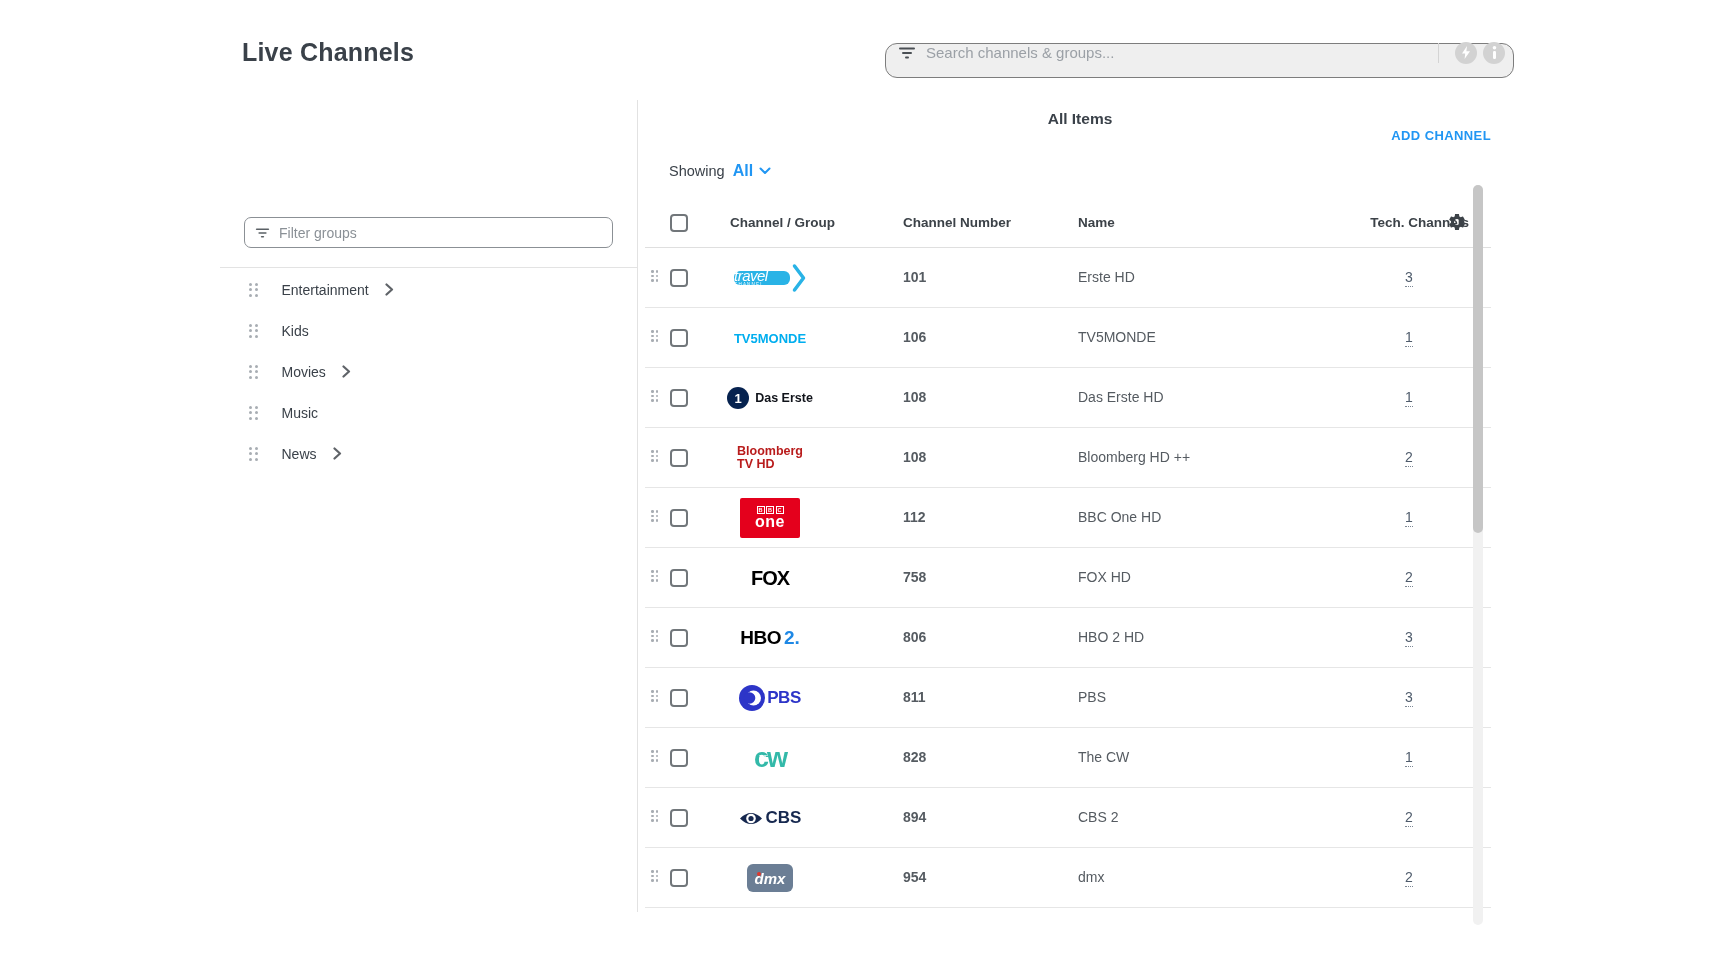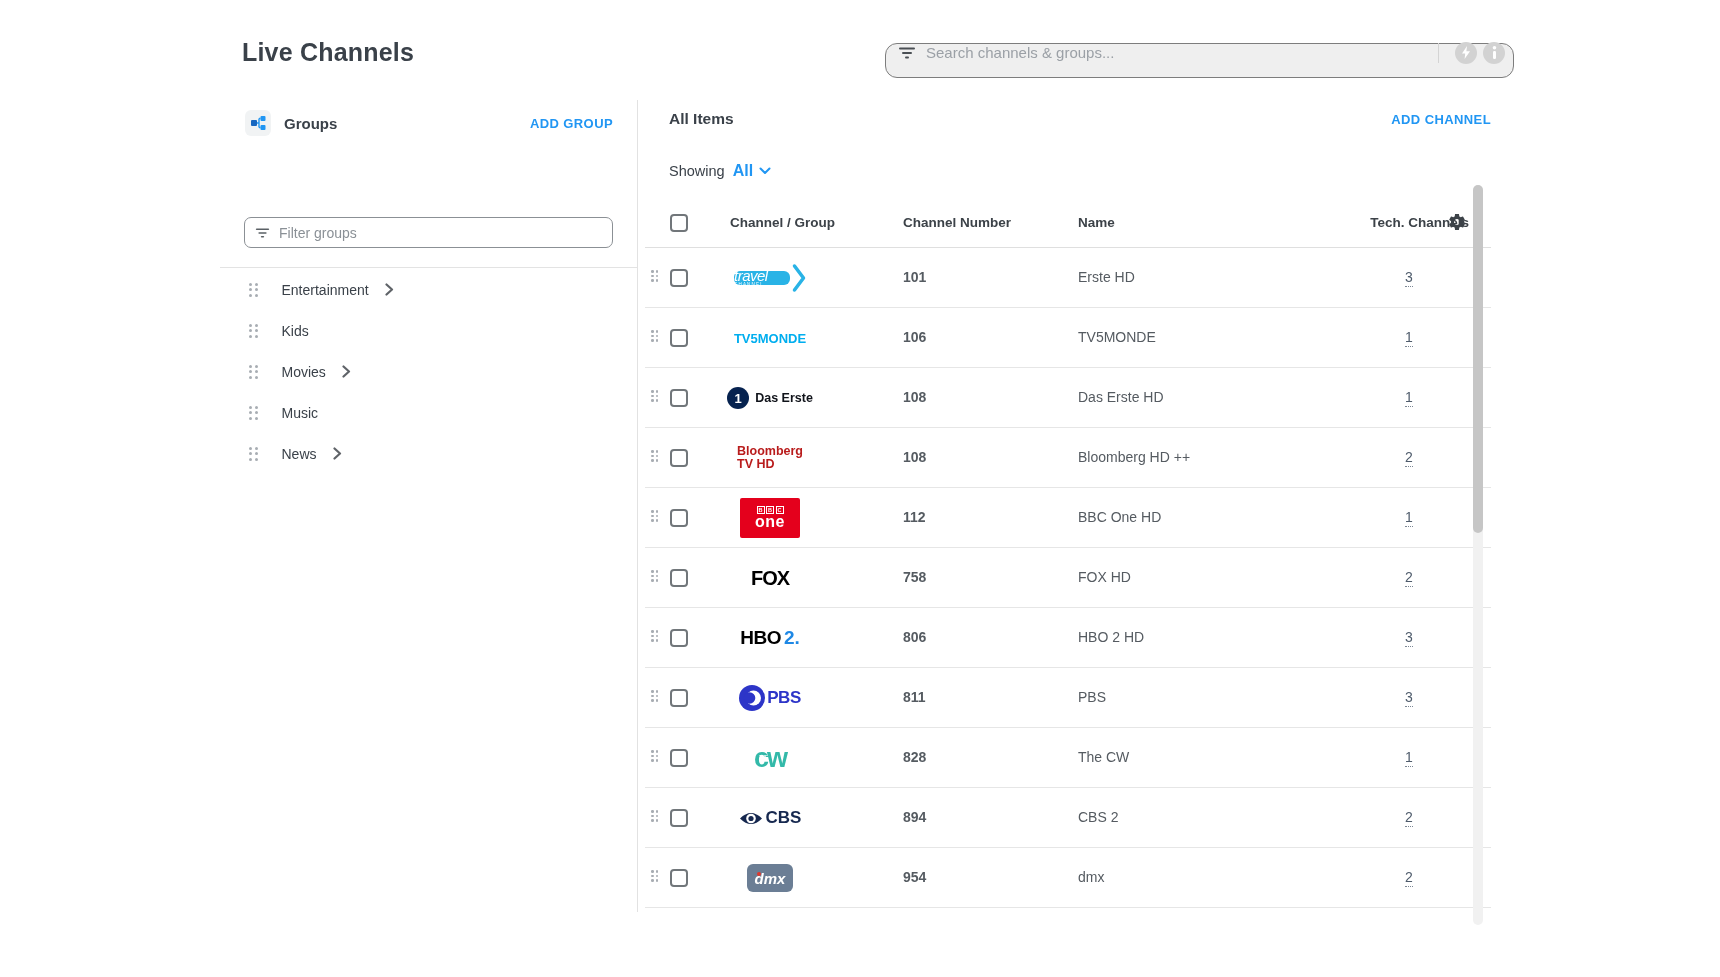--- a/index.html
+++ b/index.html
@@ -39,21 +39,21 @@
 
   .drag-handle { display:grid; grid-template-columns:repeat(2, 3px); grid-auto-rows:3px; gap:2.5px; cursor:grab; }
   .drag-handle i { width:3px; height:3px; border-radius:50%; background:#A8ADB3; }
   .drag-handle.small { grid-template-columns:repeat(2, 2.5px); grid-auto-rows:2.5px; gap:2px; }
   .drag-handle.small i { width:2.5px; height:2.5px; }
 
   .v-divider { position:absolute; left:637px; top:100px; width:1px; height:812px; background:#E2E2E2; }
 
   
   .main { position:absolute; left:645px; top:100px; width:846px; height:860px; }
-  .main-header { position:absolute; top:10px; left:24px; right:0; display:flex; align-items:center; }
+  .main-header { position:absolute; top:10px; left:24px; right:0; display:flex; align-items:center;flex-direction:column; }
   .main-title { font-size:15.5px; font-weight:700; color:#3A4149; }
   .main-action { margin-left:auto; font-size:13px; font-weight:700; letter-spacing:.4px; color:#2196F3; cursor:pointer; }
   .showing-row { position:absolute; top:62px; left:24px; display:flex; align-items:center; }
   .showing-label { font-size:14.5px; color:#3A4149; }
   .showing-value { font-size:16px; font-weight:600; color:#2196F3; margin-left:8px; cursor:pointer; }
   .showing-row svg { margin-left:6px; cursor:pointer; }
 
   .table { position:absolute; top:98px; left:0; right:0; }
   .t-head { position:relative; height:50px; border-bottom:1px solid #DFDFDF; }
   .t-head .col { position:absolute; top:17px; font-size:13.5px; font-weight:700; color:#3C4248; }
@@ -131,32 +131,20 @@
     </span>
     <span class="round-icon-btn">
       <svg width="5" height="13" viewBox="0 0 5 13">
           <circle cx="2.5" cy="1.8" r="1.8" fill="#fff"></circle>
           <rect x="1" y="5" width="3" height="8" rx="1.2" fill="#fff"></rect>
         </svg>
     </span>
   </div>
 
   <div class="sidebar">
-    <div class="sb-header">
-      <span class="sb-header-icon">
-        <svg width="16" height="16" viewBox="0 0 16 16">
-          <path d="M7 8 h2 M9 3.5 v9 M9 3.5 h1.5 M9 12.5 h1.5" stroke="#2196F3" stroke-width="1.4" fill="none"></path>
-          <rect x="1" y="5" width="6" height="6" rx="1" fill="#1867C0"></rect>
-          <rect x="10.5" y="1" width="5" height="5" rx="1" fill="#2196F3"></rect>
-          <rect x="10.5" y="10" width="5" height="5" rx="1" fill="#2196F3"></rect>
-        </svg>
-      </span>
-      <span class="sb-header-title">Groups</span>
-      <span class="sb-header-action">ADD GROUP</span>
-    </div>
     <div class="filter-wrap">
       <svg width="15" height="12" viewBox="0 0 18 14">
         <g stroke="#5A6065" stroke-width="2" stroke-linecap="round">
           <line x1="2" y1="2.5" x2="16" y2="2.5"></line>
             <line x1="5" y1="7" x2="13" y2="7"></line>
             <line x1="8" y1="11.5" x2="10" y2="11.5"></line>
         </g>
       </svg>
       <input type="text" placeholder="Filter groups" style="">
     </div>

